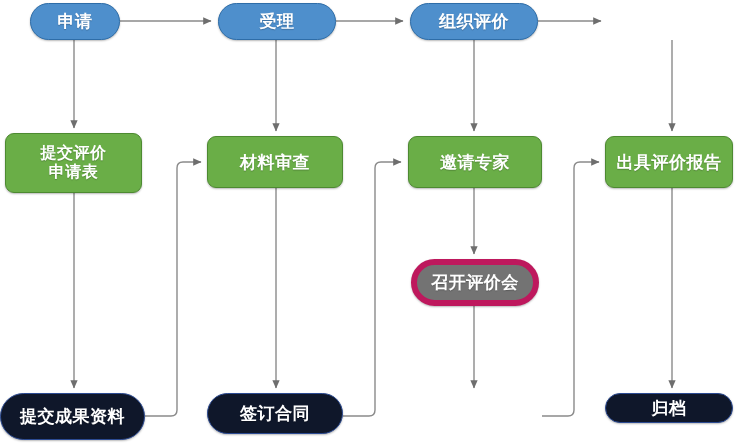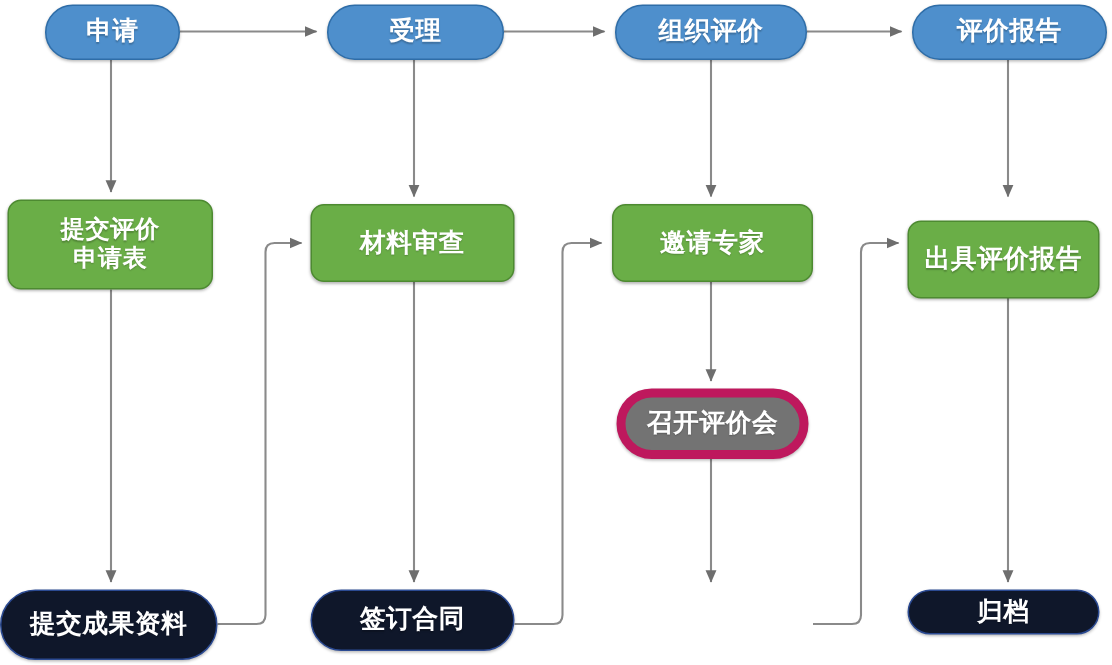--- a/index.html
+++ b/index.html
@@ -94,27 +94,26 @@
 
       <path d="M145,416 L171,416 Q177,416 177,410 L177,168 Q177,162 183,162 L201,162"></path>
       <path d="M343,416 L369,416 Q375,416 375,410 L375,168 Q375,162 381,162 L401,162"></path>
       <path d="M542,416 L568,416 Q574,416 574,410 L574,168 Q574,162 580,162 L599,162"></path>
     </g>
   </svg>
 
   <div class="node blue-light pill fs-17" style="left:30px; top:3px; width:90px; height:37px;">申请</div>
   <div class="node blue-light pill fs-17" style="left:218px; top:3px; width:118px; height:37px;">受理</div>
   <div class="node blue-light pill fs-17" style="left:410px; top:3px; width:128px; height:37px;">组织评价</div>
-  <div class="node blue-light pill fs-17" style="left:608px; top:3px; width:130px; height:37px;">评价报告</div>
 
   <div class="node green rrect fs-17" style="left:207px; top:136px; width:136px; height:52px;">材料审查</div>
   <div class="node green rrect fs-16" style="left:5px; top:133px; width:137px; height:60px;">提交评价
 申请表</div>
   <div class="node green rrect fs-17" style="left:408px; top:136px; width:134px; height:52px;">邀请专家</div>
-  <div class="node green rrect fs-17" style="left:605px; top:136px; width:128px; height:52px;margin-top:11px;">出具评价报告</div>
+  <div class="node green rrect fs-17" style="left:605px; top:136px; width:128px; height:52px;">出具评价报告</div>
 
   <div class="node gold pill fs-17" style="left:411px; top:259px; width:128px; height:47px;">召开评价会</div>
 
   <div class="node blue-dark pill fs-17" style="left:0px; top:393px; width:145px; height:47px;">提交成果资料</div>
   <div class="node blue-dark pill fs-17" style="left:207px; top:393px; width:136px; height:41px;">签订合同</div>
   <div class="node blue-dark pill fs-17" style="left:605px; top:393px; width:128px; height:30px;">归档</div>
 
 </div>
 
 </body></html>

